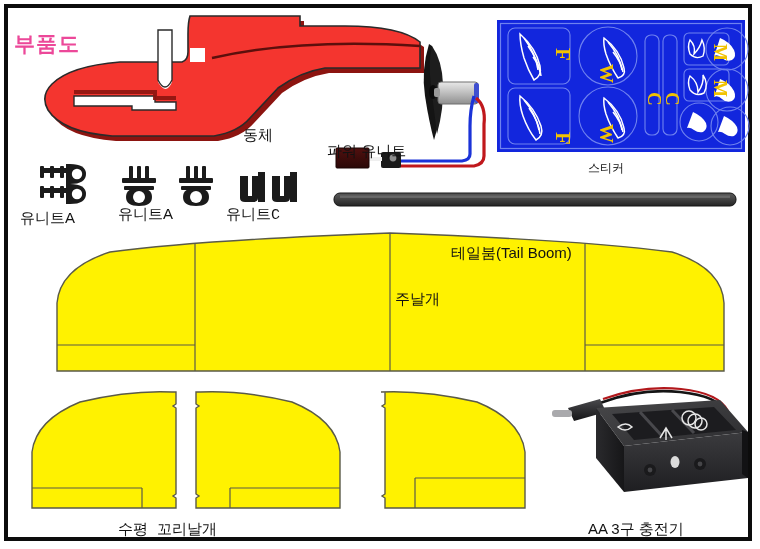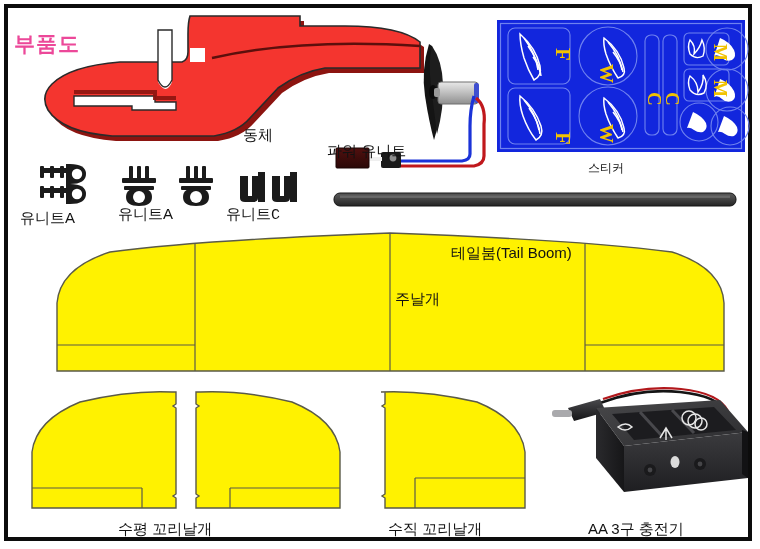--- a/index.html
+++ b/index.html
@@ -45,21 +45,21 @@
     margin-top: 16px;
   }
   .lbl-fuse   { left: 243px; top: 126px; }
   .lbl-power  { left: 327px; top: 126px; margin-top: 16px; }
   .lbl-sticker{ left: 588px; top: 160px; font-size: 12px; }
   .lbl-unitA  { left: 20px;  top: 209px; text-align: center; }
   .lbl-unitB  { left: 118px; top: 205px; }
   .lbl-unitC  { left: 226px; top: 205px; font-family: Liberation Mono, monospace; }
   .lbl-boom   { left: 451px; top: 210px; margin-top: 34px; }
   .lbl-wing   { left: 364px; top: 290px; margin-left: 31px; }
-  .lbl-htail  { left: 118px; top: 520px; }
+  .lbl-htail  { left: 118px; top: 520px; font-family: Liberation Mono, monospace; }
   .lbl-vtail  { left: 388px; top: 520px; }
   .lbl-charger{ left: 588px; top: 520px; }
 </style>
 </head>
 <body>
 
 <div id="page">
 
   <div id="frame"></div>
 
@@ -332,15 +332,14 @@
 
   <div class="lbl lbl-fuse">동체</div>
   <div class="lbl lbl-power">파워 유니트</div>
   <div class="lbl lbl-sticker">스티커</div>
   <div class="lbl lbl-unitA">유니트A</div>
   <div class="lbl lbl-unitB">유니트A</div>
   <div class="lbl lbl-unitC">유니트C</div>
   <div class="lbl lbl-boom">테일붐(Tail Boom)</div>
   <div class="lbl lbl-wing">주날개</div>
   <div class="lbl lbl-htail">수평 꼬리날개</div>
-  <div class="lbl lbl-vtail">수직 꼬리날개</div>
   <div class="lbl lbl-charger">AA 3구 충전기</div>
 </div>
 
 </body></html>

